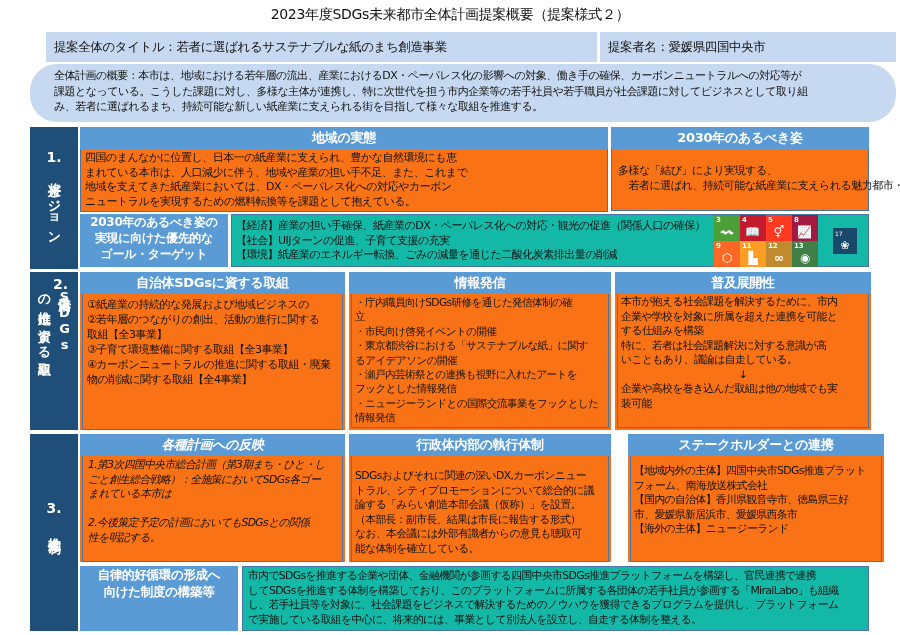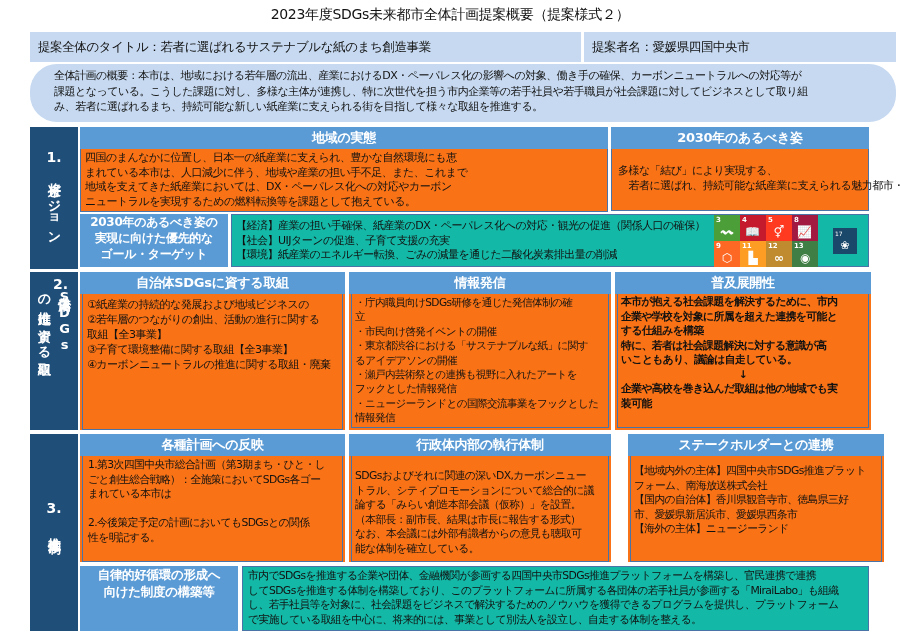--- a/index.html
+++ b/index.html
@@ -3,21 +3,21 @@
 <meta charset="utf-8">
 <style>
   * { box-sizing: border-box; margin: 0; padding: 0; }
   html, body { width: 900px; height: 635px; background: #ffffff; overflow: hidden; }
   body { font-family: "DejaVu Sans", "Liberation Sans", sans-serif; color: #111; position: relative; }
 
   .title { position: absolute; left: 0; top: 6px; width: 900px; text-align: center; font-size: 14px; letter-spacing: -0.3px; }
 
   .hdr-row { position: absolute; left: 30px; top: 32px; width: 866px; height: 30px; display: flex; }
   .hdr-cell { background: #c6d9f0; display: flex; align-items: center; padding-left: 8px; font-size: 12.5px; letter-spacing: -0.4px; }
-  .hdr-title { width: 551px; }
+  .hdr-title { width: 551px; margin-left: 16px; }
   .hdr-gap { width: 3px; background: #fff; }
   .hdr-proposer { flex: 1; }
 
   .overview { position: absolute; left: 30px; top: 64px; width: 866px; height: 58px; background: #c6d9f0; padding: 4px 24px; font-size: 11px; line-height: 15.5px; letter-spacing: -0.5px; border-radius: 27px; }
 
   .sec-label { position: absolute; left: 30px; width: 48px; background: #1f4e79; color: #fff; font-weight: bold; font-size: 13px; display: flex; flex-direction: column; align-items: center; }
   .sec-num { font-size: 14px; }
   .vtext { writing-mode: vertical-rl; text-orientation: upright; letter-spacing: 1px; font-size: 13px; }
 
   .box { position: absolute; background: #f97316; border: 1.5px solid #4a74a8; }
@@ -140,58 +140,59 @@
 </div>
 
 <div class="box" style="left:80px;top:272px;width:265px;height:158px;border:none;">
   <div class="box-hdr">自治体SDGsに資する取組</div>
   <div style="border:1.5px solid #4a74a8;border-top:none;height:136px;margin:0 2px;padding:3px 4px;font-size:11px;line-height:15px;letter-spacing:-0.5px;">
     <span class="line">①紙産業の持続的な発展および地域ビジネスの</span>
     <span class="line">②若年層のつながりの創出、活動の進行に関する</span>
     <span class="line">取組【全3事業】</span>
     <span class="line">③子育て環境整備に関する取組【全3事業】</span>
     <span class="line">④カーボンニュートラルの推進に関する取組・廃棄</span>
+    <span class="line">物の削減に関する取組【全4事業】</span>
   </div>
 </div>
 
 <div class="box" style="left:349px;top:272px;width:262px;height:158px;border:none;">
   <div class="box-hdr">情報発信</div>
   <div style="border:1.5px solid #4a74a8;border-top:none;height:134px;margin:0 2px;padding:1px 3px;font-size:10.6px;line-height:14.4px;letter-spacing:-0.6px;overflow:hidden;">
     <span class="line">・庁内職員向けSDGs研修を通じた発信体制の確</span>
     <span class="line">立</span>
     <span class="line">・市民向け啓発イベントの開催</span>
     <span class="line">・東京都渋谷における「サステナブルな紙」に関す</span>
     <span class="line">るアイデアソンの開催</span>
     <span class="line">・瀬戸内芸術祭との連携も視野に入れたアートを</span>
     <span class="line">フックとした情報発信</span>
     <span class="line">・ニュージーランドとの国際交流事業をフックとした</span>
     <span class="line">情報発信</span>
   </div>
 </div>
 
 <div class="box" style="left:615px;top:272px;width:256px;height:158px;border:none;">
   <div class="box-hdr">普及展開性</div>
-  <div style="border:1.5px solid #4a74a8;border-top:none;height:134px;margin:0 2px;padding:1px 3px;font-size:10.8px;line-height:14.5px;letter-spacing:-0.6px;font-weight:bold;">
+  <div style="border:1.5px solid #4a74a8;border-top:none;height:134px;margin:0 2px;padding:1px 3px;font-size:10.8px;line-height:14.5px;letter-spacing:-0.6px;">
     <span class="line">本市が抱える社会課題を解決するために、市内</span>
     <span class="line">企業や学校を対象に所属を超えた連携を可能と</span>
     <span class="line">する仕組みを構築</span>
     <span class="line">特に、若者は社会課題解決に対する意識が高</span>
     <span class="line">いこともあり、議論は自走している。</span>
     <span class="arrow">↓</span>
     <span class="line">企業や高校を巻き込んだ取組は他の地域でも実</span>
     <span class="line">装可能</span>
   </div>
 </div>
 
 <div class="sec-label" style="top:434px;height:197px;padding-top:66px;">
   <div class="sec-num">3.</div>
   <div class="vtext" style="margin-top:12px;">推進体制</div>
 </div>
 
-<div class="box" style="left:80px;top:434px;width:265px;height:128px;border:none;">
+<div class="box" style="left:80px;top:434px;width:265px;height:128px;border:none;font-style:italic;">
   <div class="box-hdr">各種計画への反映</div>
   <div style="border:1.5px solid #4a74a8;border-top:none;height:106px;margin:0 2px;padding:2px 5px;font-size:10.8px;line-height:14.6px;letter-spacing:-0.6px;">
     <span class="line">1.第3次四国中央市総合計画（第3期まち・ひと・し</span>
     <span class="line">ごと創生総合戦略）：全施策においてSDGs各ゴー</span>
     <span class="line">まれている本市は</span>
     <span class="line" style="height:14.6px;"></span>
     <span class="line">2.今後策定予定の計画においてもSDGsとの関係</span>
     <span class="line">性を明記する。</span>
   </div>
 </div>

